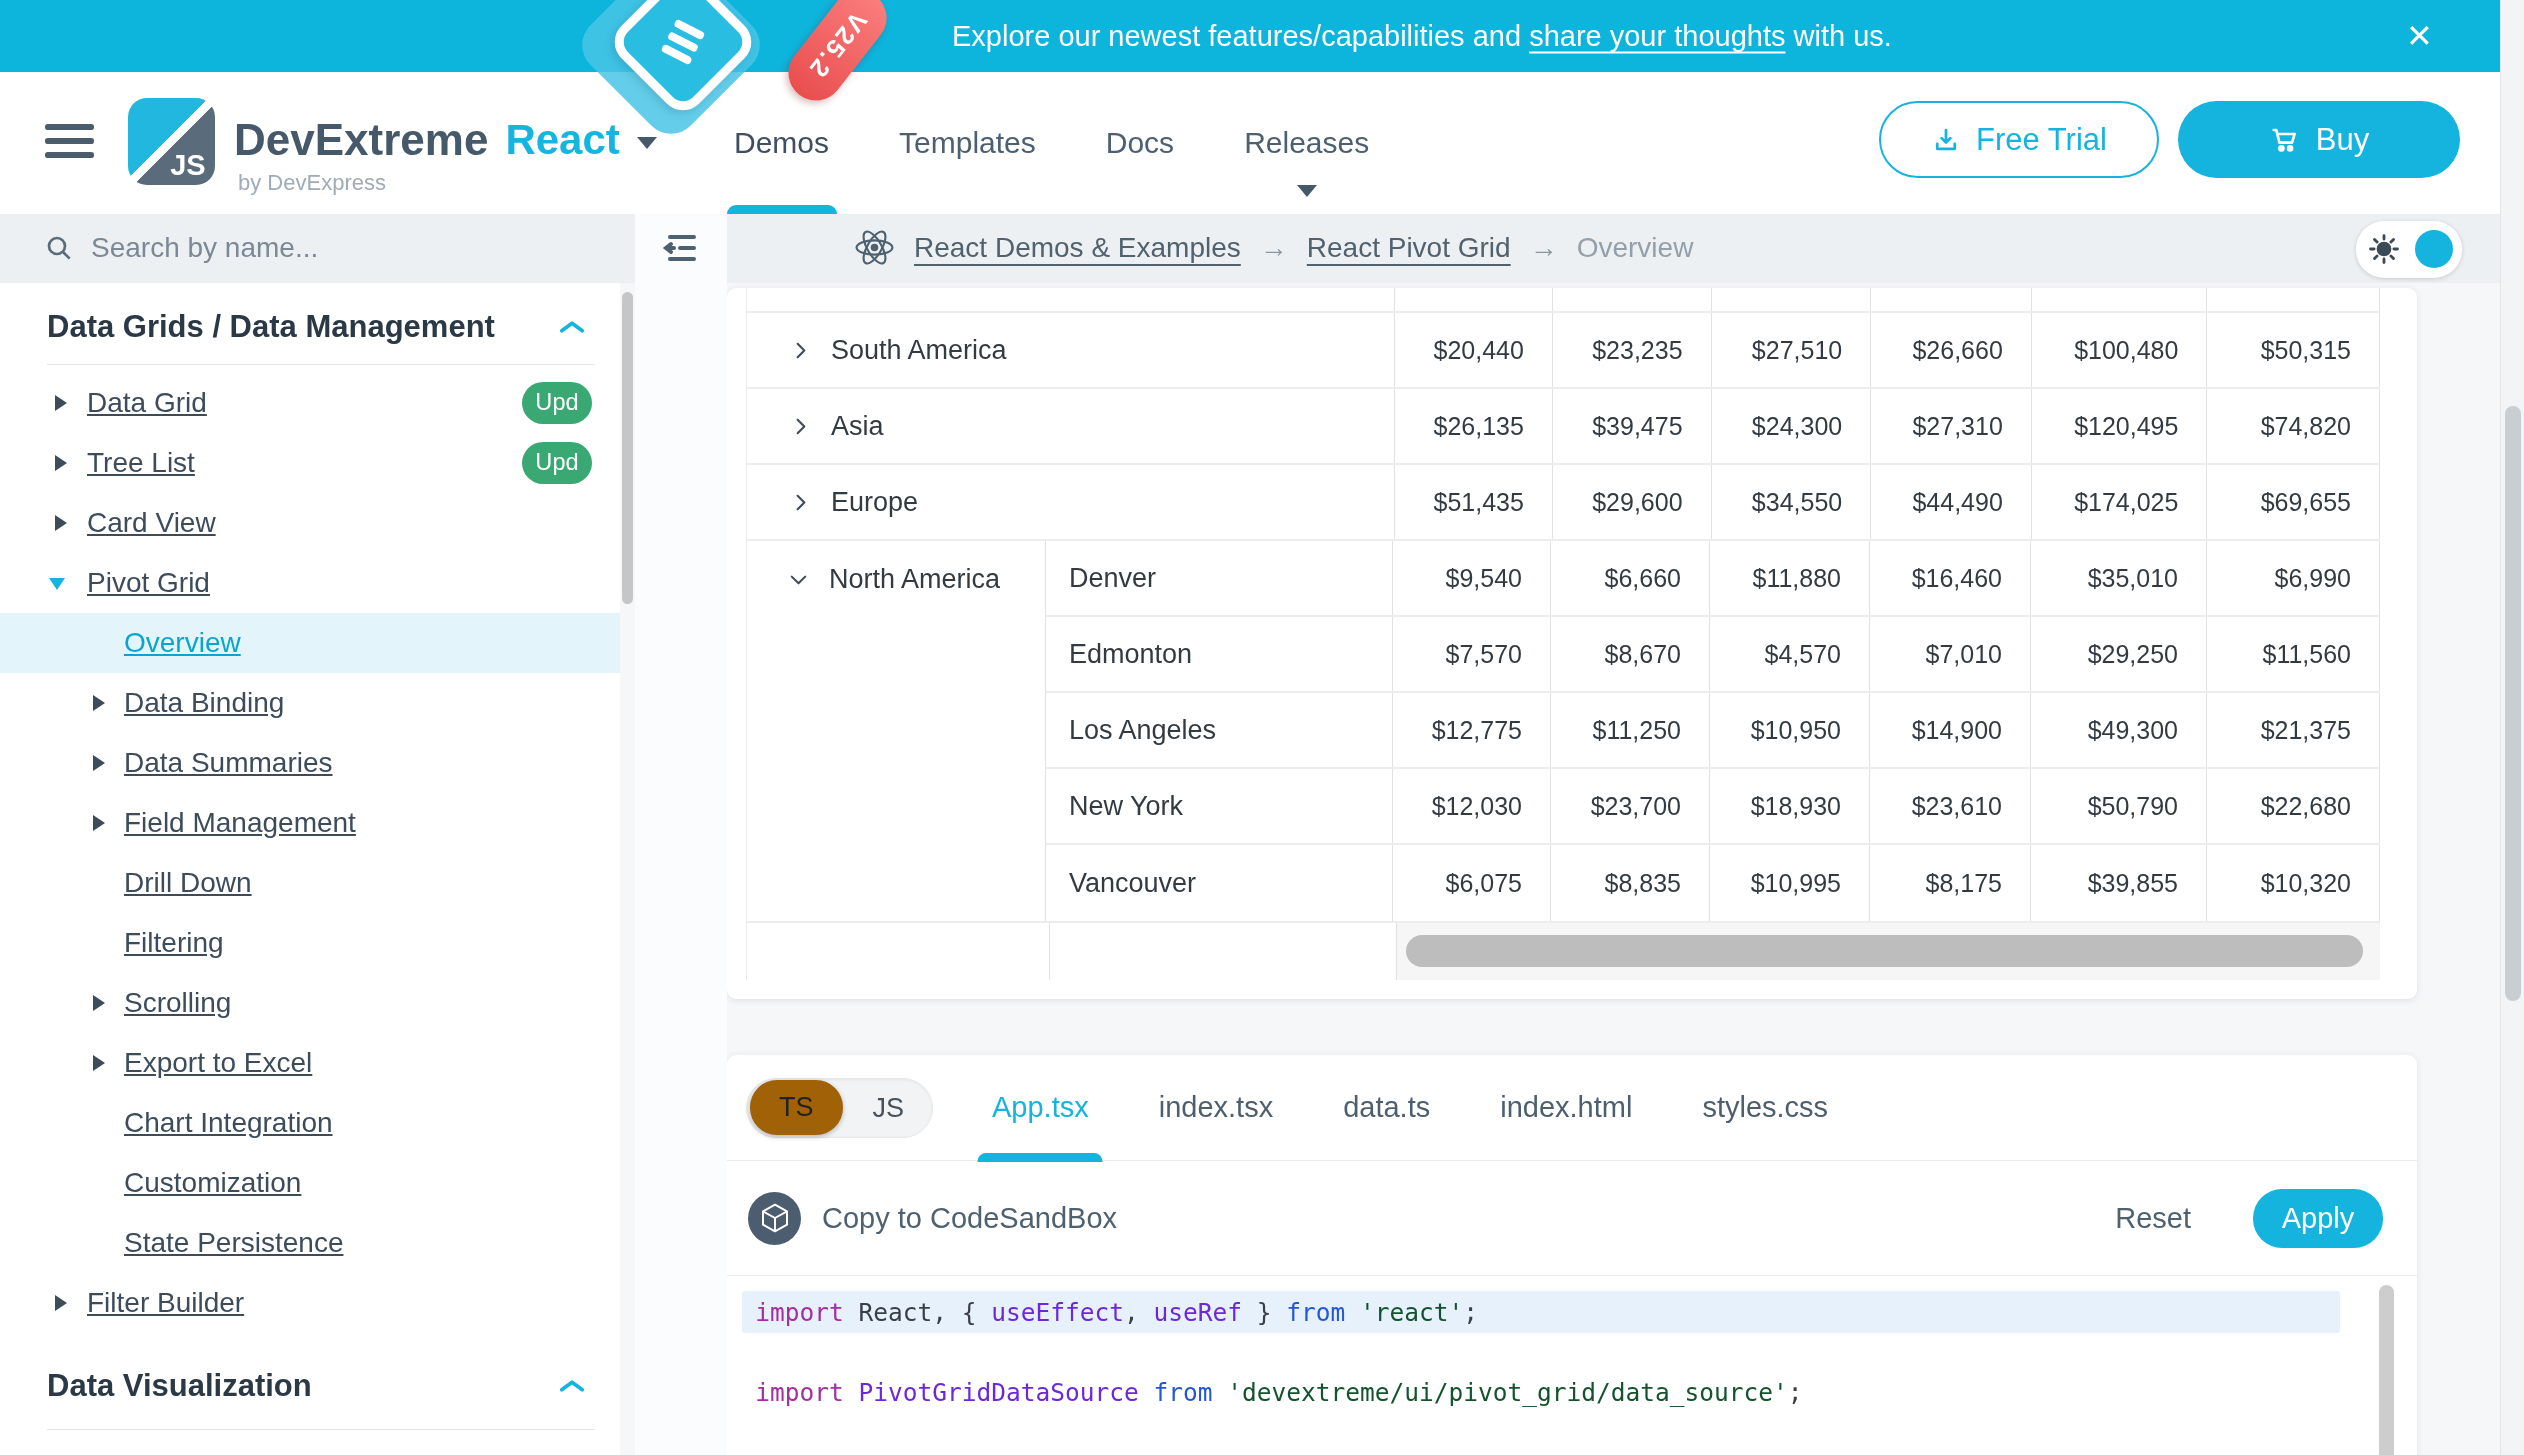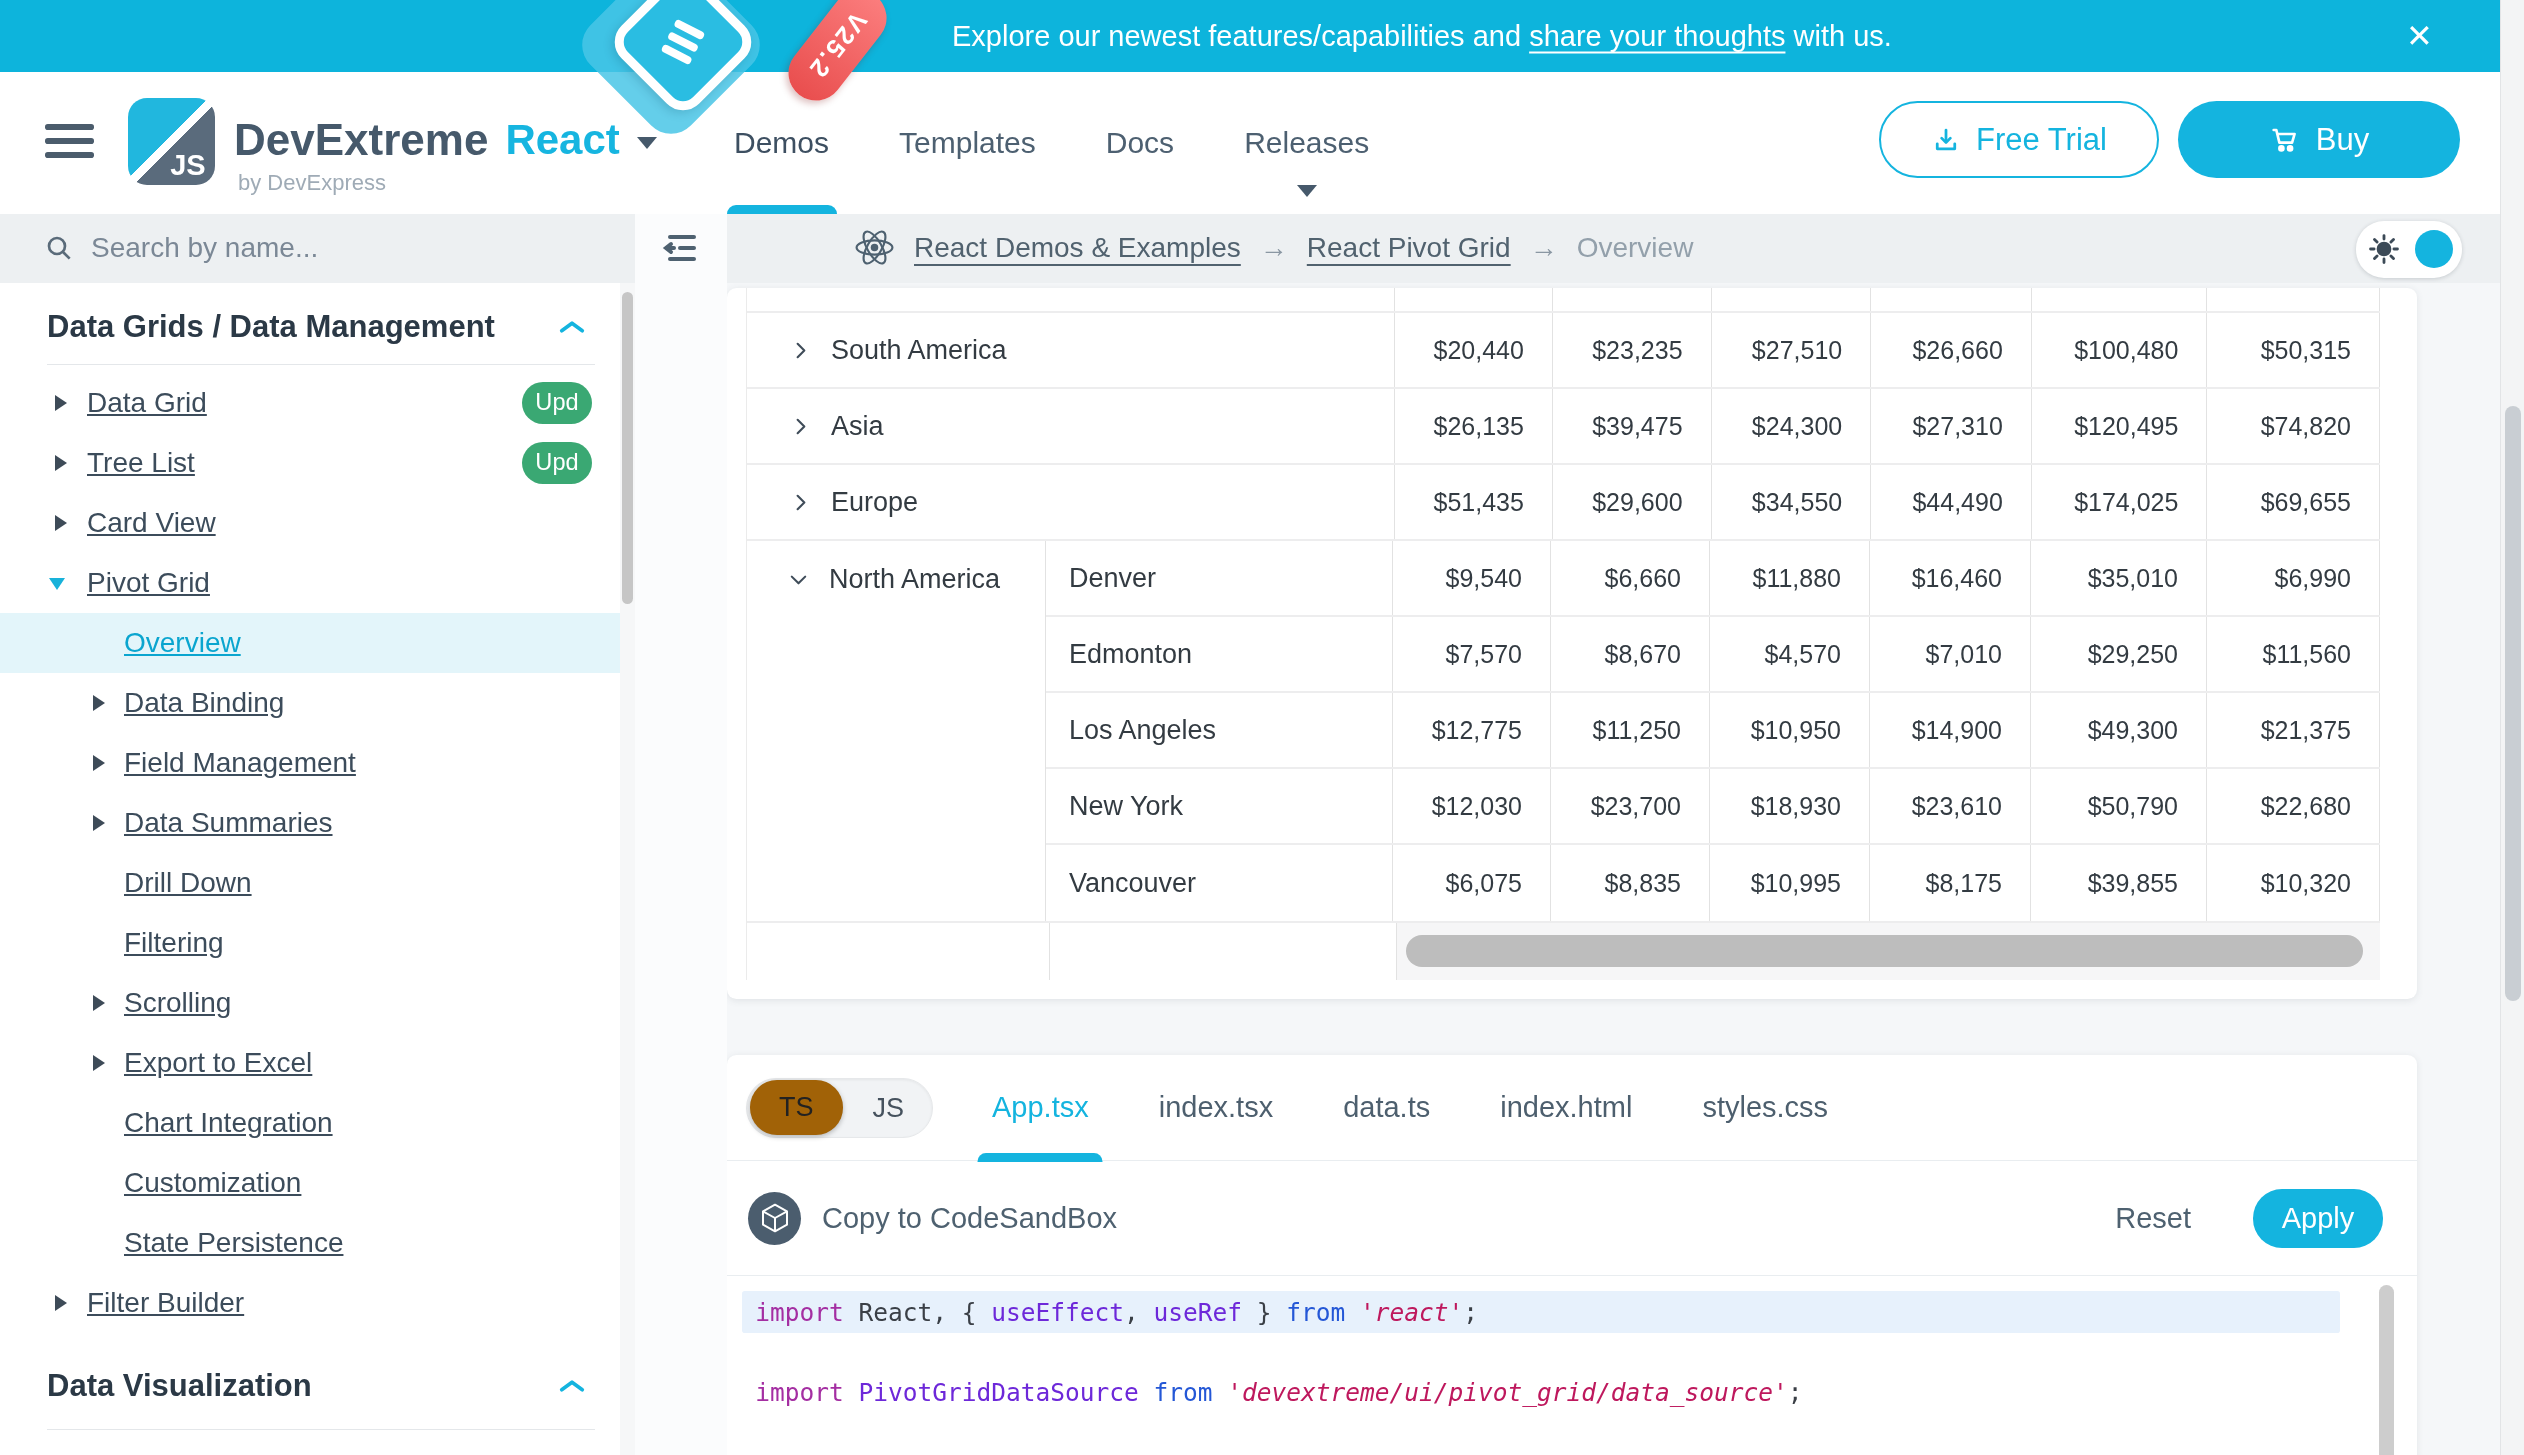--- a/index.html
+++ b/index.html
@@ -118,21 +118,21 @@
   .sandbox-row { height:115px; display:flex; align-items:center; padding:0 34px 0 21px; border-bottom:1.9px solid #e9edf0; }
   .csb-icon { width:53px; height:53px; border-radius:50%; background:#4b5d6e; display:flex; align-items:center; justify-content:center; }
   .csb-label { margin-left:21px; font-size:29px; color:#4e6170; cursor:pointer; }
   .spacer { flex:1; }
   .btn-reset { background:none; border:none; font-size:29px; color:#4e6170; margin-right:62px; cursor:pointer; font-family:"Liberation Sans",sans-serif; }
   .btn-apply { width:130px; height:59px; border-radius:29px; border:none; background:#14b4df; color:#fff; font-size:29px; cursor:pointer; font-family:"Liberation Sans",sans-serif; }
   .code-area { position:relative; padding:15px 0 0 15px; font-family:"DejaVu Sans Mono",monospace; }
   .code-line { width:1598px; height:42px; display:flex; align-items:center; padding-left:13.2px; font-size:24.5px; margin-bottom:38px; white-space:pre; }
   .code-line.hl { background:#e7f1fc; border-radius:2.8px; }
   .tk-kw { color:#a42ea2; } .tk-kw2 { color:#2457d6; } .tk-id { color:#6d28d9; }
-  .tk-str { color:#be185d;font-style:italic; } .tk-pl { color:#3a3f46; }
+  .tk-str { color:#14532d; } .tk-pl { color:#3a3f46; }
   .code-scroll { position:absolute; top:9.4px; right:23px; width:15px; height:397px; background:#cdcdcd; border-radius:7.6px; cursor:pointer; }
 
   
   .page-scrollbar { position:absolute; left:2500px; top:0; width:24.5px; height:1456px; background:#f3f4f5; border-left:0.9px solid #e2e4e6; z-index:50; }
   .page-thumb { position:absolute; left:3.8px; top:406px; width:16px; height:595px; background:#c9ced3; border-radius:8.5px; cursor:pointer; }
   svg { display:block; }
 </style>
 </head>
 <body>
 
@@ -306,27 +306,27 @@
         </div>
         <div class="s-item sub">
           <span class="tri-r"></span>
 
           <span class="s-label">Data Binding</span>
 
         </div>
         <div class="s-item sub">
           <span class="tri-r"></span>
 
+          <span class="s-label">Data Summaries</span>
+
+        </div>
+        <div class="s-item sub">
+          <span class="tri-r"></span>
+
           <span class="s-label">Field Management</span>
-
-        </div>
-        <div class="s-item sub">
-          <span class="tri-r"></span>
-
-          <span class="s-label">Data Summaries</span>
 
         </div>
         <div class="s-item sub">
 
           <span class="s-label">Drill Down</span>
 
         </div>
         <div class="s-item sub">
 
           <span class="s-label">Filtering</span>

